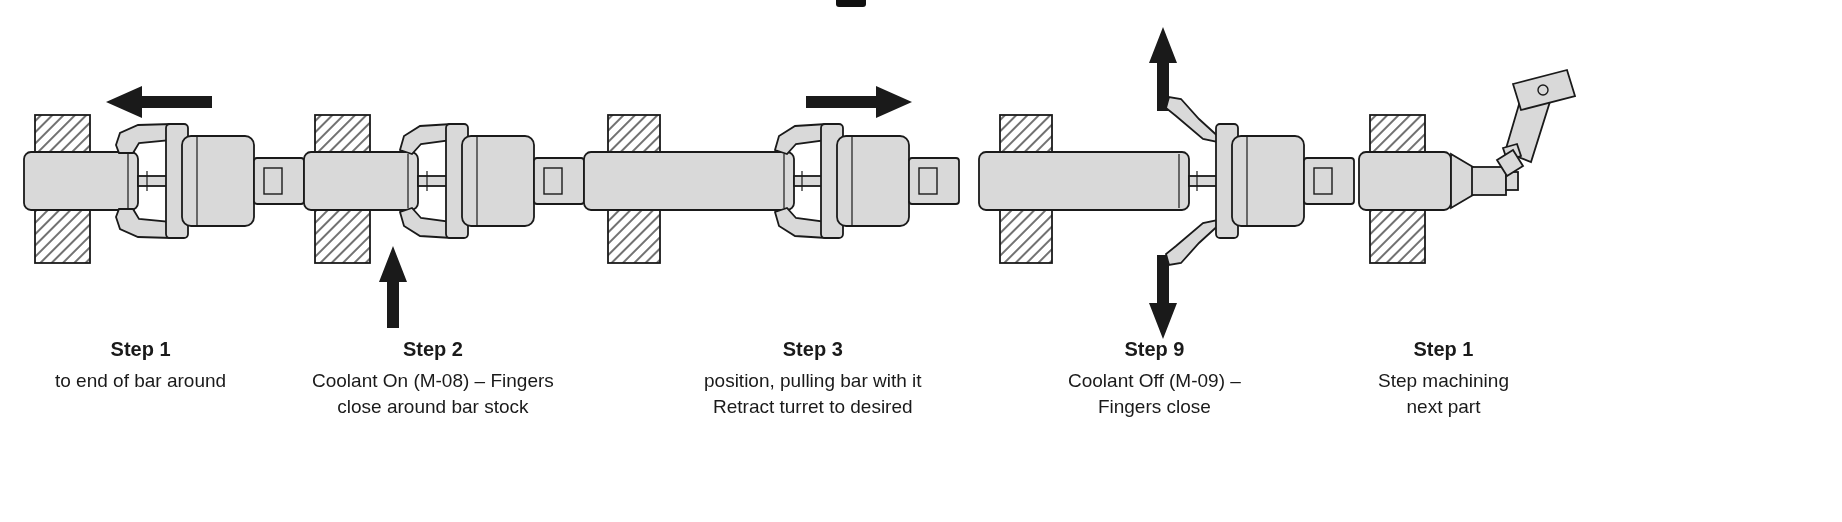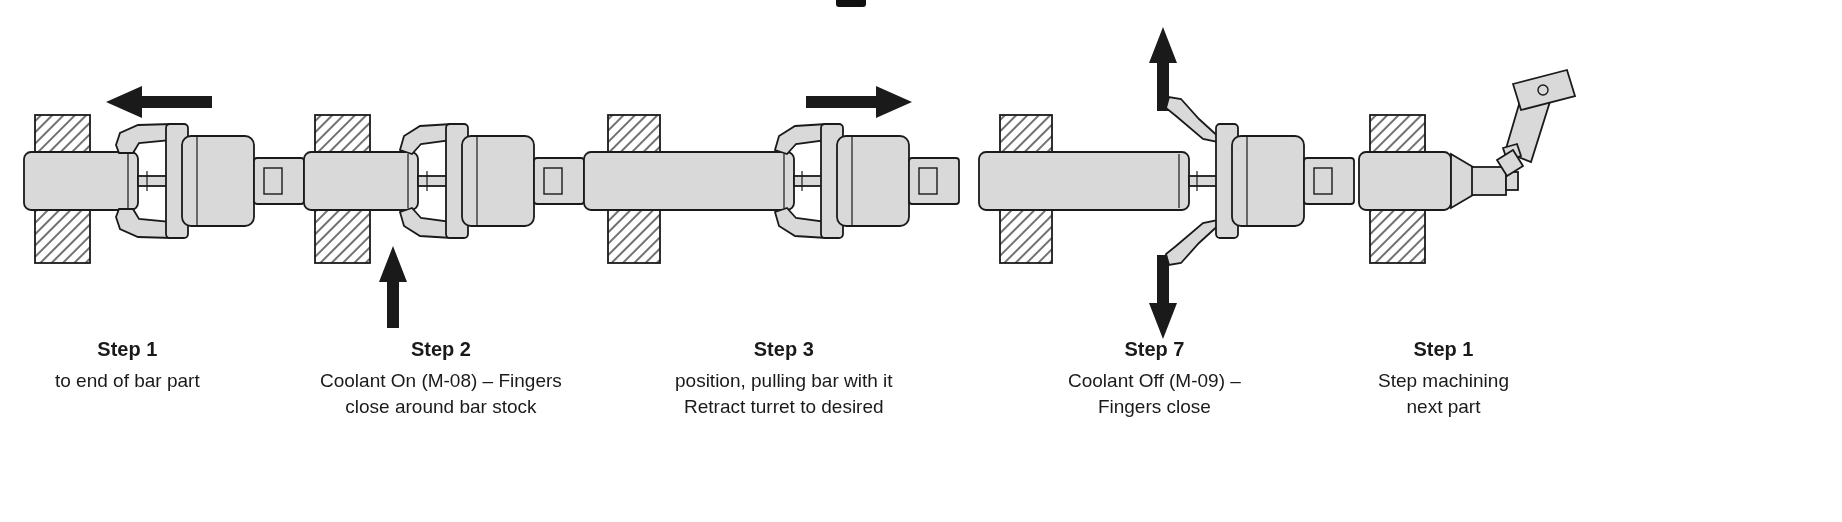--- a/index.html
+++ b/index.html
@@ -138,37 +138,37 @@
     <rect class="metal" x="151" y="132" width="12" height="18"></rect>
     <polygon class="metal" points="150,112 170,44 198,52 176,122"></polygon>
     <polygon class="metal" points="158,44 212,30 220,56 166,70"></polygon>
     <circle class="outline" cx="188" cy="50" r="5"></circle>
     <polygon class="metal" points="148,108 162,104 166,116 152,120"></polygon>
     <polygon class="metal" points="142,120 158,110 168,126 152,136"></polygon>
   </svg>
 
   <div class="caption" style="left:55px;top:338px">
     <div class="title">Step 1</div>
-    <div class="line">to end of bar part</div>
+    <div class="line">to end of bar around</div>
   </div>
 
-  <div class="caption" style="left:320px;top:338px">
+  <div class="caption" style="left:312px;top:338px">
     <div class="title">Step 2</div>
     <div class="line">Coolant On (M-08) – Fingers</div>
     <div class="line">close around bar stock</div>
   </div>
 
-  <div class="caption" style="left:675px;top:338px">
+  <div class="caption" style="left:704px;top:338px">
     <div class="title">Step 3</div>
     <div class="line">position, pulling bar with it</div>
     <div class="line">Retract turret to desired</div>
   </div>
 
   <div class="caption" style="left:1068px;top:338px">
-    <div class="title">Step 7</div>
+    <div class="title">Step 9</div>
     <div class="line">Coolant Off (M-09) –</div>
     <div class="line">Fingers close</div>
   </div>
 
   <div class="caption" style="left:1378px;top:338px">
     <div class="title">Step 1</div>
     <div class="line">Step machining</div>
     <div class="line">next part</div>
   </div>
 

